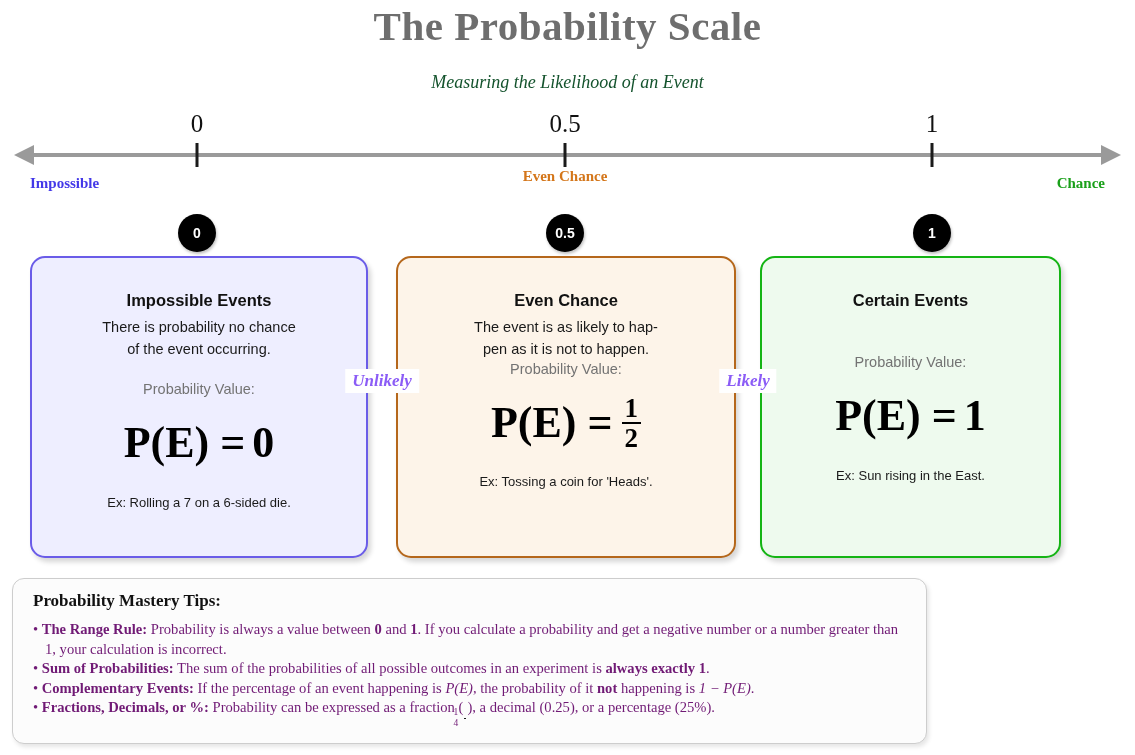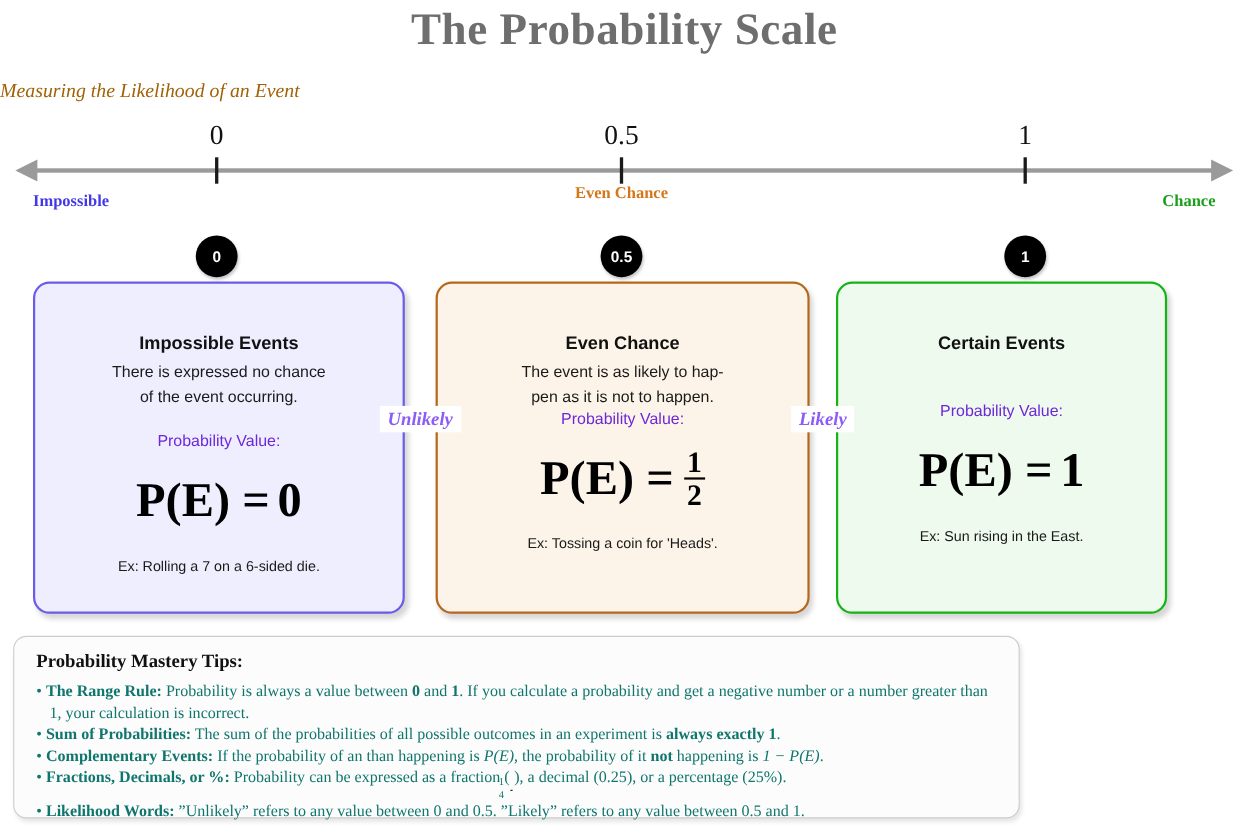--- a/index.html
+++ b/index.html
@@ -26,24 +26,25 @@
     font-size: 41px;
     font-weight: bold;
     color: #6e6e6e;
     letter-spacing: 0.5px;
   }
   #subtitle {
     position: absolute;
     top: 72px;
     left: 0;
     width: 1135px;
+    text-align: center;
     font-family: "Liberation Serif", serif;
     font-style: italic;
     font-size: 18px;
-    color: #a16207;
+    color: #14532d;
   }
 
   
   #axis-area {
     position: absolute;
     top: 110px;
     left: 0;
     width: 1135px;
     height: 85px;
   }
@@ -140,35 +141,35 @@
     box-shadow: 3px 4px 5px rgba(0,0,0,0.16);
     font-family: "Liberation Sans", sans-serif;
     text-align: center;
     overflow: hidden;
   }
   #card-0 { left: 30px;  width: 338px; background: #eeeeff; border-color: #6a5ce8; }
   #card-1 { left: 396px; width: 340px; background: #fdf4e9; border-color: #b5671b; }
   #card-2 { left: 760px; width: 301px; background: #eefaee; border-color: #14b414; }
 
   .card-title {
-    margin-top: 45px;
+    margin-top: 33px;
     font-size: 16.5px;
     font-weight: bold;
     color: #111111;
   }
   .card-desc {
     margin-top: 6px;
     font-size: 14.5px;
     line-height: 22px;
     color: #1a1a1a;
     padding: 0 24px;
   }
   .card-probval {
     font-size: 14.5px;
-    color: #6d28d9;
+    color: #737373;
   }
   .card-formula {
     font-family: "Liberation Serif", serif;
     font-weight: bold;
     color: #000000;
     font-size: 44px;
     line-height: 1;
     display: flex;
     align-items: center;
     justify-content: center;
@@ -238,21 +239,21 @@
   }
   #tips-heading {
     font-size: 17px;
     font-weight: bold;
     color: #111111;
     margin-bottom: 9px;
   }
   .tip {
     font-size: 14.6px;
     line-height: 19.5px;
-    color: #0f766e;
+    color: #701a75;
     text-indent: -12px;
     padding-left: 12px;
     font-family: Liberation Serif, serif;
   }
   .tip b { font-weight: bold; }
   .tip i { font-style: italic; }
   .ifrac {
     display: inline-flex;
     flex-direction: column;
     align-items: center;
@@ -295,21 +296,21 @@
 <div class="badge" style="left:565px;">
   <span>0.5</span>
 </div>
 <div class="badge" style="left:932px;">
   <span>1</span>
 </div>
 
 <div class="card" id="card-0">
   <div class="card-title">Impossible Events</div>
   <div class="card-desc">
-    <div>There is expressed no chance</div>
+    <div>There is probability no chance</div>
     <div>of the event occurring.</div>
   </div>
   <div class="card-probval">Probability Value:</div>
   <div class="card-formula">
     <span>P(E) =</span>
     <span>0</span>
   </div>
   <div class="card-example">Ex: Rolling a 7 on a 6-sided die.</div>
 </div>
 
@@ -348,26 +349,23 @@
 
   <div class="tip">
     • <b>The Range Rule:</b><span> Probability is always a value between </span><b>0</b><span> and </span><b>1</b><span>. If you calculate a probability and get a negative number or a number greater than 1, your calculation is incorrect.</span>
   </div>
 
   <div class="tip">
     • <b>Sum of Probabilities:</b><span> The sum of the probabilities of all possible outcomes in an experiment is </span><b>always exactly 1</b><span>.</span>
   </div>
 
   <div class="tip">
-    • <b>Complementary Events:</b><span> If the probability of an than happening is </span><i>P(E)</i><span>, the probability of it </span><b>not</b><span> happening is </span><i>1 − P(E)</i><span>.</span>
+    • <b>Complementary Events:</b><span> If the percentage of an event happening is </span><i>P(E)</i><span>, the probability of it </span><b>not</b><span> happening is </span><i>1 − P(E)</i><span>.</span>
   </div>
 
   <div class="tip">
     • <b>Fractions, Decimals, or %:</b><span> Probability can be expressed as a fraction (</span><span class="ifrac">
         <span class="num">1</span>
         <span class="den">4</span>
       </span><span>), a decimal (0.25), or a percentage (25%).</span>
   </div>
 
-  <div class="tip">
-    • <b>Likelihood Words:</b><span> ”Unlikely” refers to any value between 0 and 0.5.  ”Likely” refers to any value between 0.5 and 1.</span>
-  </div>
 </div>
 
 </body></html>

